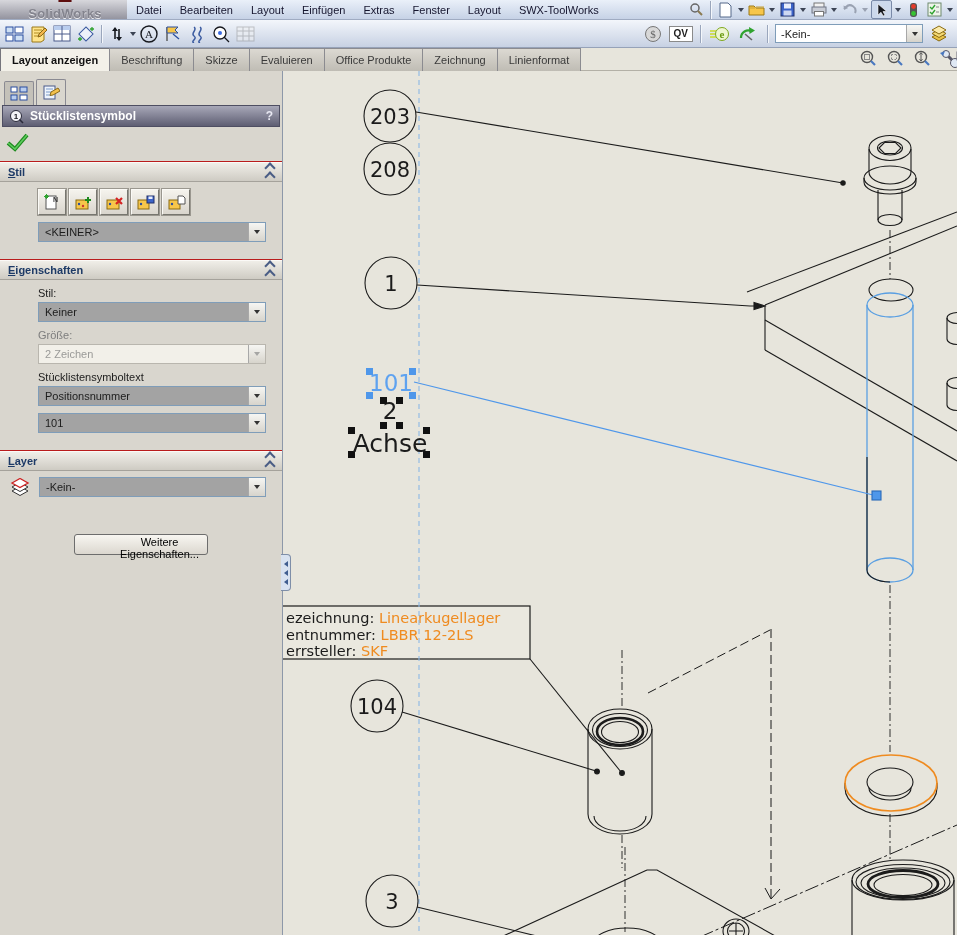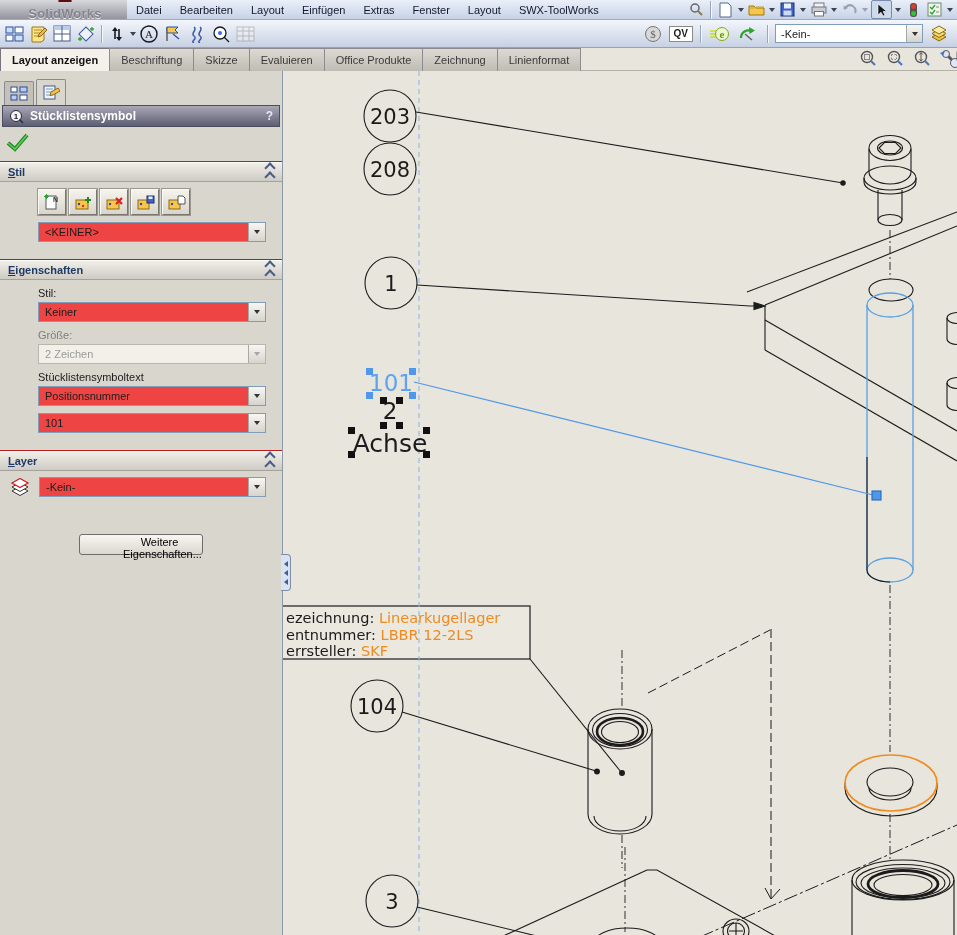--- a/index.html
+++ b/index.html
@@ -57,33 +57,33 @@
   .sec{margin-top:7px;border-top:1px solid #b91c1c;}
   .sec-header{height:18px;background:linear-gradient(#f0eee8,#cecbc3);border-top:1px solid #fbfaf7;
      border-bottom:1px solid #a5a29b;display:flex;align-items:center;padding:0 8px;}
   .sec-title{display:block;flex:1;color:#1d3a66;font-weight:bold;}
   .sec-title::first-letter{text-decoration:underline;}
   .chev{display:flex;flex-direction:column;gap:1px;}
   .chev i{display:block;width:6px;height:6px;border-left:2px solid #4a5d85;border-top:2px solid #4a5d85;transform:rotate(45deg);}
   .sec-body{padding:7px 16px 10px 38px;}
   .fldlabel{margin:7px 0 3px 0;color:#1c1c1c;}
   .fldlabel.dim{color:#7d7d7d;}
-  .pmcombo{height:20px;background:#ef4444;border:1px solid #7f9db9;display:flex;align-items:center;box-sizing:border-box;width:100%;}
+  .pmcombo{height:20px;background:#a3a3a3;border:1px solid #7f9db9;display:flex;align-items:center;box-sizing:border-box;width:100%;}
   .pmcombo .val{padding:0 6px;flex:1;font-size:11px;}
   .pmcombo .cbtn{width:16px;align-self:stretch;display:grid;place-items:center;background:linear-gradient(#f6f6f3,#d7d4cc);border-left:1px solid #a8a8a8;}
   .pmcombo .cbtn .ddarr{border-top-color:#333;}
   .pmcombo.disabled{background:#f2f0e9;border-color:#b9b6ae;}
   .pmcombo.disabled .val{color:#9a9a98;}
   .pmcombo.disabled .cbtn .ddarr{border-top-color:#a6a6a4;}
   .stylebtns{display:flex;gap:3px;margin-bottom:7px;}
   .sbtn{width:26px;height:24px;background:linear-gradient(#f5f3ed,#d9d5cd);border:1px solid;
      border-color:#fbfaf6 #77766f #77766f #fbfaf6;outline:1px solid #9a978f;display:grid;place-items:center;}
   .layerrow{display:flex;align-items:center;gap:7px;padding:6px 16px 10px 8px;}
   .layerrow .pmcombo{flex:1;}
-  .morebtn{display:block;margin:27px auto 0 auto;width:124px;height:21px;font-size:11px;
+  .morebtn{display:block;margin:27px auto 0 auto;width:134px;height:21px;font-size:11px;
      font-family:"Liberation Sans",sans-serif;background:linear-gradient(#f8f6f1,#dbd7cf);
      border:1px solid #6d6d6d;border-radius:3px;padding-left:43px;}
   .splitter{position:absolute;left:281px;top:483px;width:9px;height:35px;background:#d8e2f0;
      border:1px solid #7e8ea8;border-left:none;border-radius:0 4px 4px 0;display:flex;flex-direction:column;
      justify-content:center;gap:3px;align-items:center;z-index:5;}
   .splitter i{display:block;width:0;height:0;border-top:3px solid transparent;border-bottom:3px solid transparent;border-right:4px solid #3f5websafe;}
   .splitter i{border-right:4px solid #3f5d8f;}
   .drawing{flex:1;position:relative;background:#e7e5dc;overflow:hidden;}
   .drawing svg{display:block;}
   .icon-svg{display:block;}

